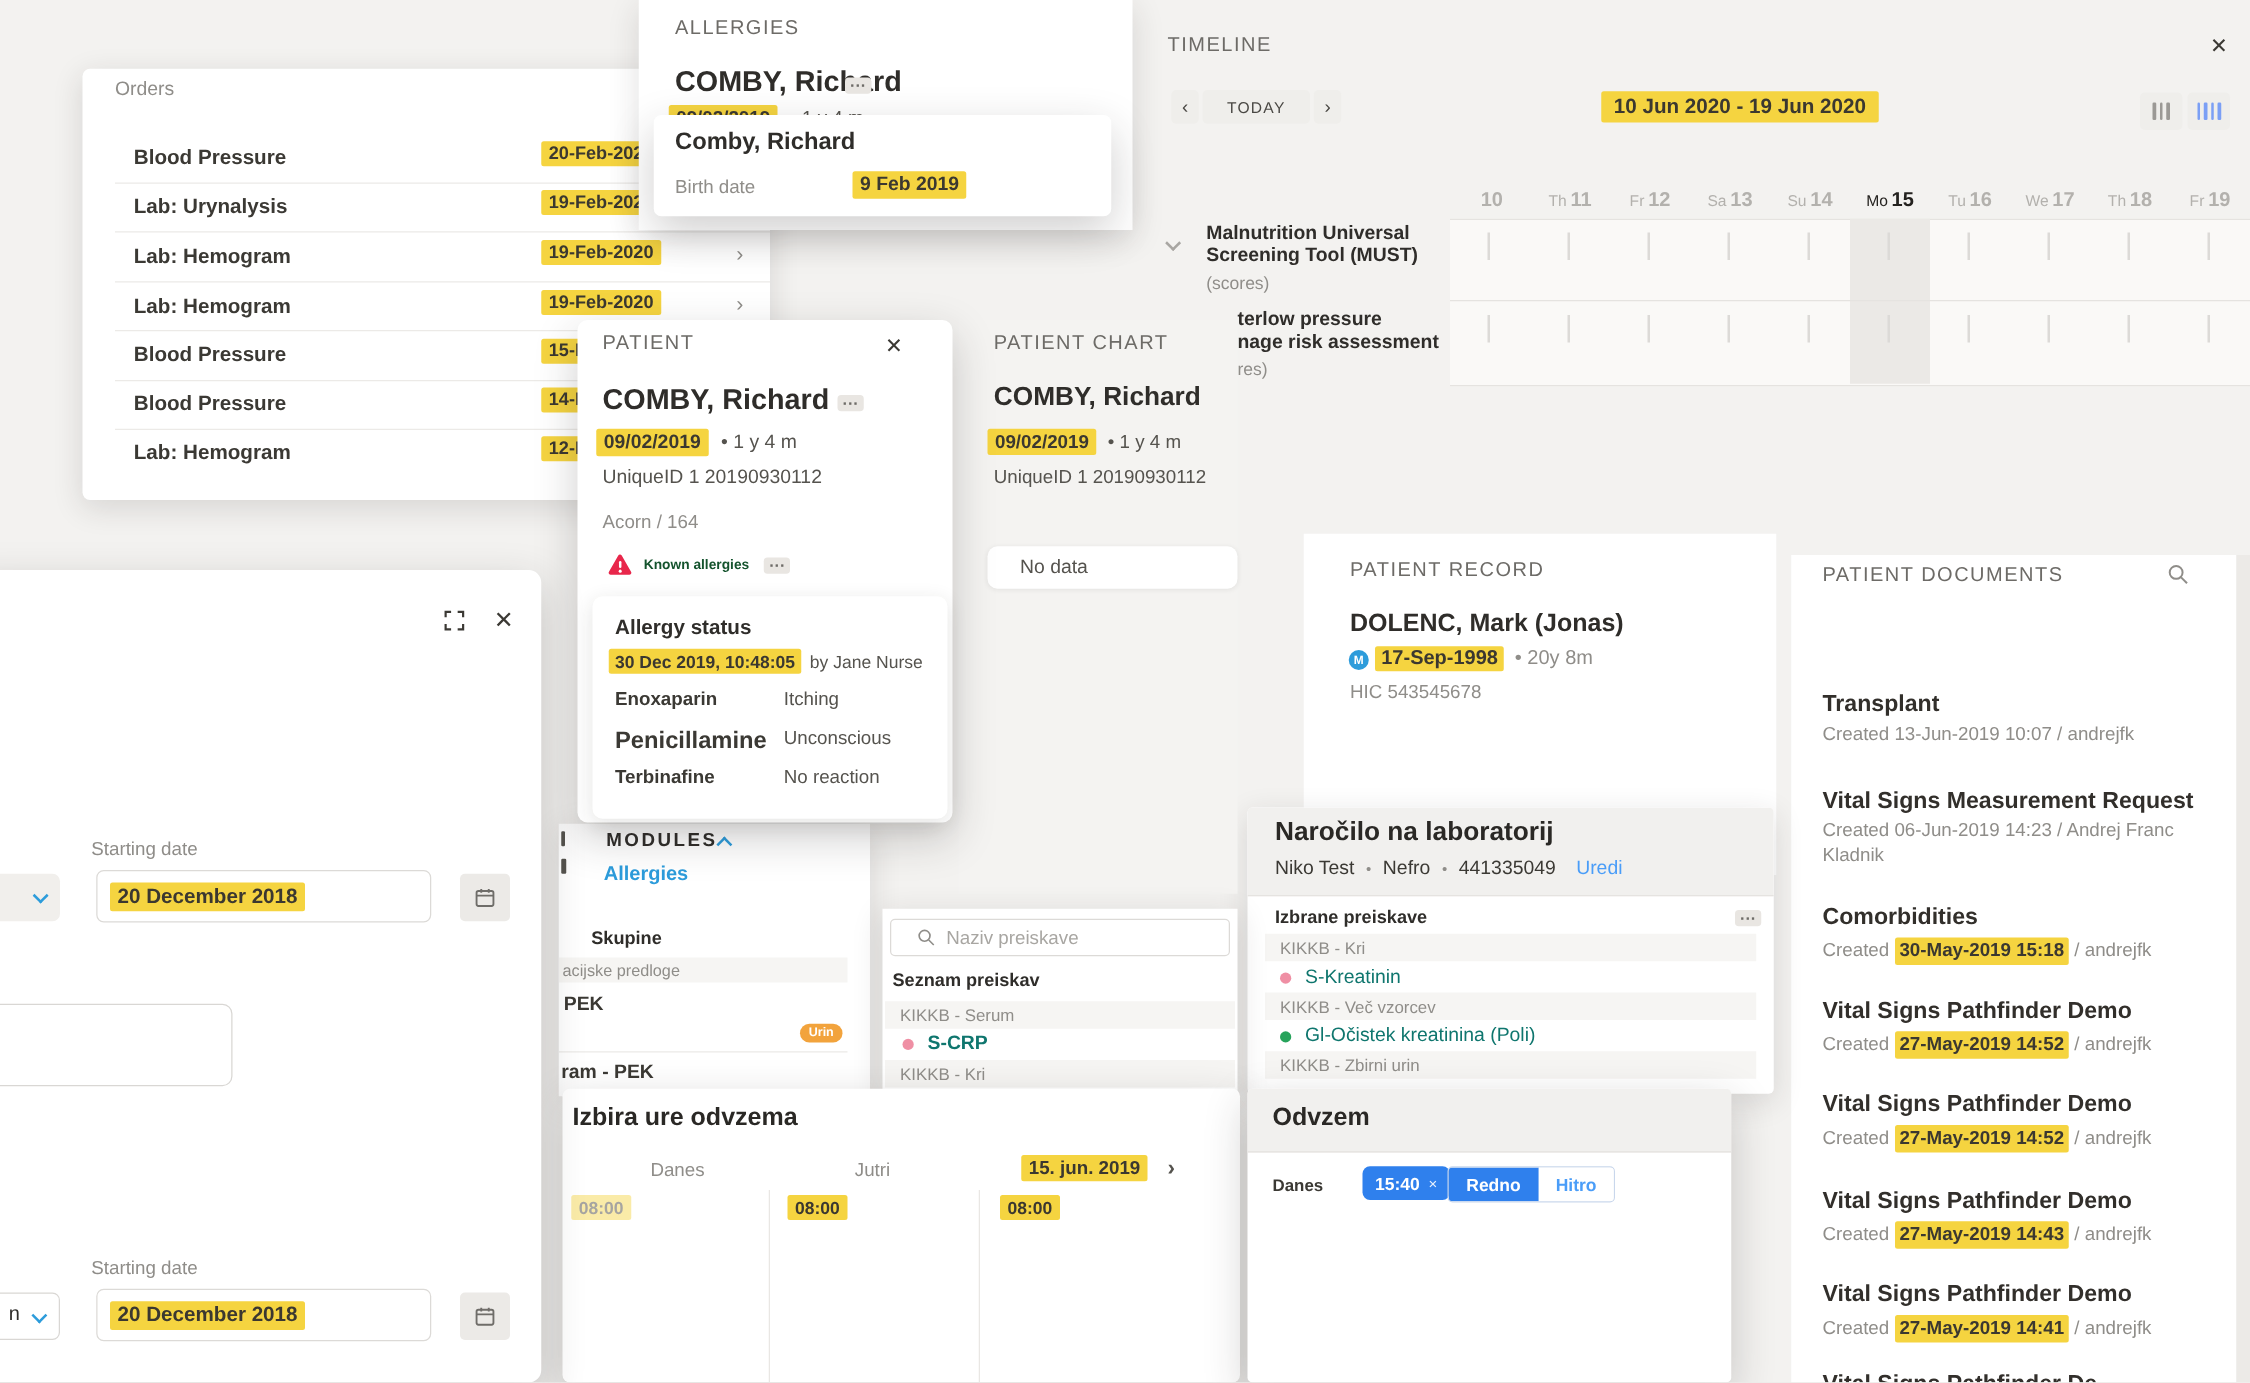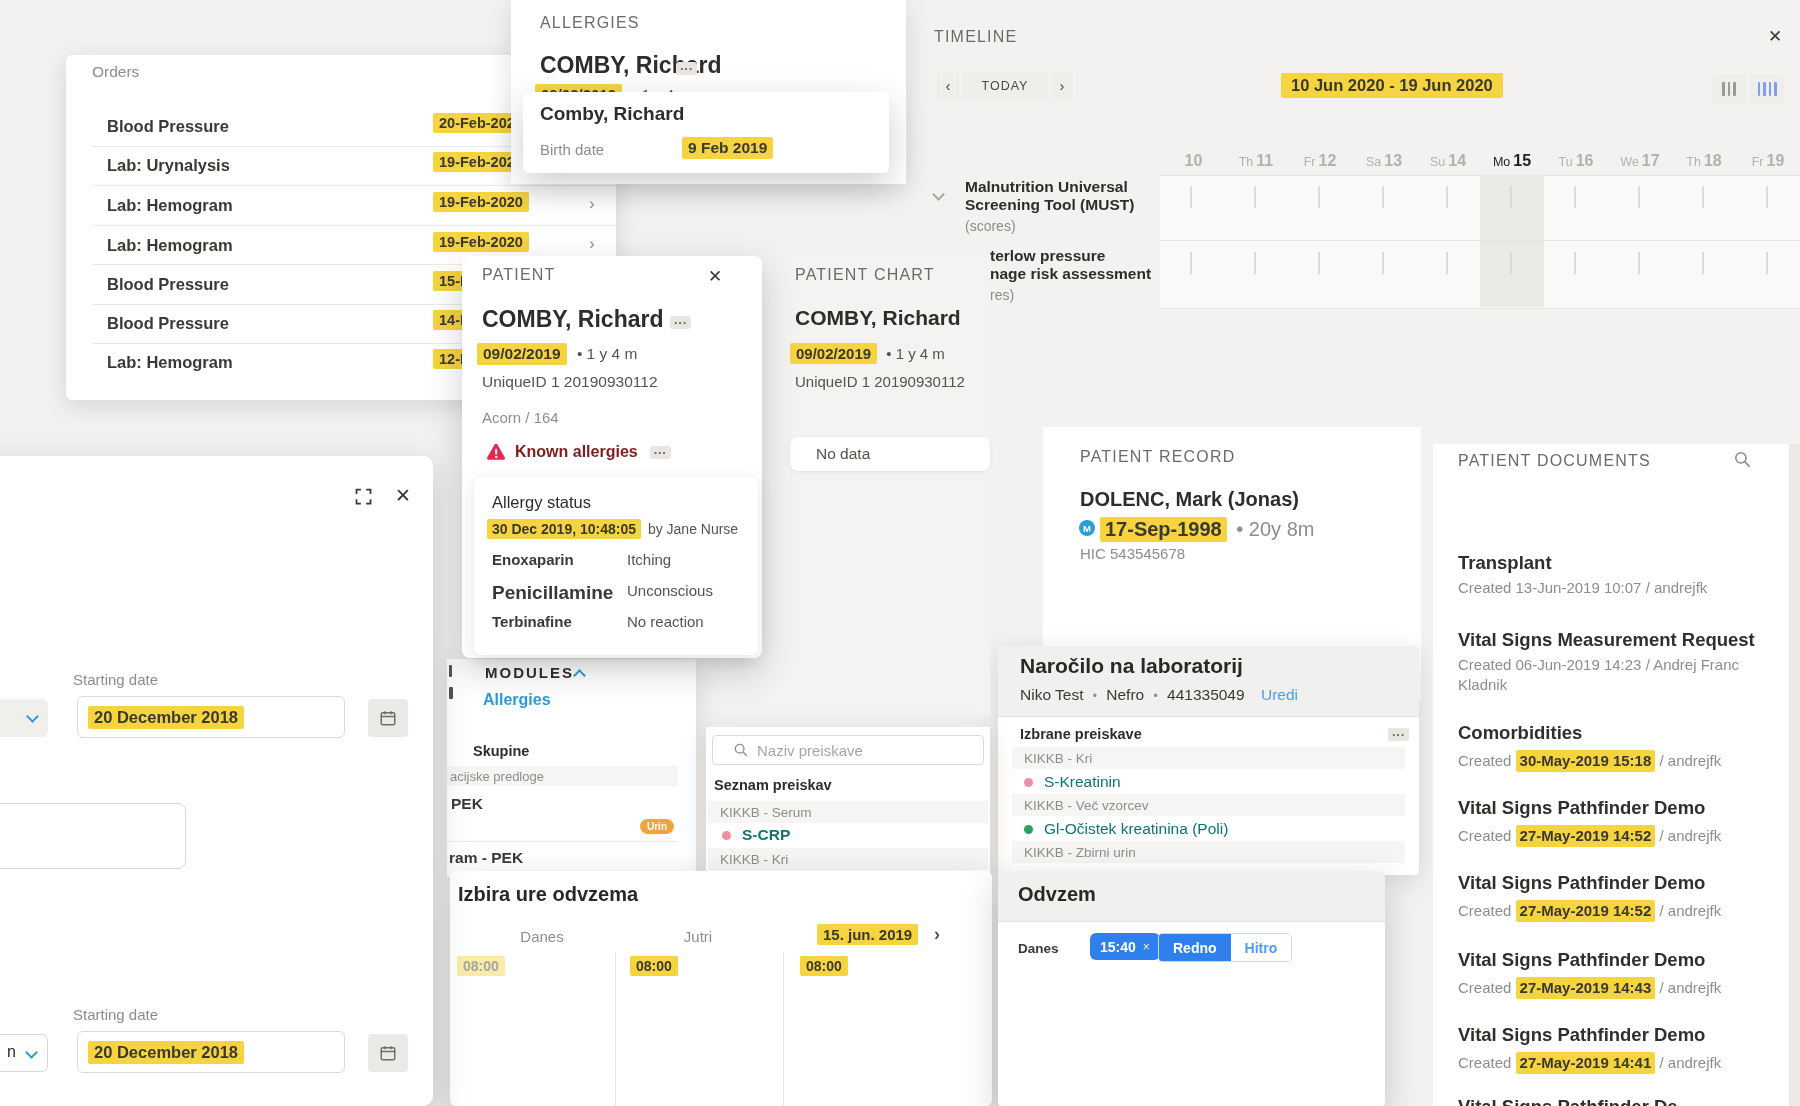--- a/index.html
+++ b/index.html
@@ -179,44 +179,44 @@
       <span class="mid" style="margin-left:6px;">• 1 y 4 m</span>
     </div>
     <div class="abs mid" style="left:20px;top:117px;font-size:15.5px;">UniqueID 1 20190930112</div>
     <div class="abs gray" style="left:20px;top:153px;font-size:15px;">Acorn / 164</div>
     <div class="abs" style="left:24px;top:187px;display:flex;align-items:center;">
       <svg width="20" height="18" viewBox="0 0 24 22">
           <path d="M10.3 1.8 L1.2 17.6 A2 2 0 0 0 2.9 20.6 H21.1 A2 2 0 0 0 22.8 17.6 L13.7 1.8 A2 2 0 0 0 10.3 1.8 Z" fill="#e8274b"></path>
           <rect x="11" y="7" width="2.4" height="7" rx="1.2" fill="#fff"></rect>
           <circle cx="12.2" cy="17" r="1.5" fill="#fff"></circle>
         </svg>
-      <span style="margin-left:9px;font-size:16px;font-weight:700;color:#7f1d1d;">Known allergies</span>
+      <span style="margin-left:9px;font-size:11px;font-weight:700;color:#14532d;">Known allergies</span>
       <span class="menu-badge" style="margin-left:12px;">···</span>
     </div>
 
     <div class="abs" style="left:12px;top:221px;width:284px;height:178px;background:#fff;border-radius:8px;box-shadow:0 4px 16px rgba(40,38,35,.12);">
-      <div class="abs" style="left:18px;top:16px;font-size:16.5px;font-weight:400;color:#2f2d2a;">Allergy status</div>
+      <div class="abs" style="left:18px;top:16px;font-size:16.5px;font-weight:700;color:#2f2d2a;">Allergy status</div>
       <div class="abs" style="left:13px;top:42px;font-size:14px;white-space:nowrap;">
         <span class="chip" style="padding:2px 5px;">30 Dec 2019, 10:48:05</span>
         <span class="mid" style="margin-left:3px;">by Jane Nurse</span>
       </div>
       <div class="abs" style="left:18px;top:74px;font-size:15px;font-weight:700;">Enoxaparin</div>
       <div class="abs mid" style="left:153px;top:74px;font-size:15px;">Itching</div>
       <div class="abs" style="left:18px;top:105px;font-size:19px;font-weight:700;">Penicillamine</div>
       <div class="abs mid" style="left:153px;top:105px;font-size:15px;">Unconscious</div>
       <div class="abs" style="left:18px;top:136px;font-size:15px;font-weight:700;">Terbinafine</div>
       <div class="abs mid" style="left:153px;top:136px;font-size:15px;">No reaction</div>
     </div>
   </div>
 
   <div class="panel" style="left:1043px;top:427px;width:378px;height:273px;z-index:1;">
     <div class="abs sec-title" style="left:37px;top:21px;">PATIENT RECORD</div>
     <div class="abs name" style="left:37px;top:61px;font-size:20px;">DOLENC, Mark (Jonas)</div>
     <div class="abs" style="left:36px;top:93px;width:16px;height:16px;border-radius:50%;background:#2d9cdb;color:#fff;font-size:9.5px;font-weight:700;display:flex;align-items:center;justify-content:center;">M</div>
-    <div class="abs" style="left:57px;top:90px;font-size:20px;">
+    <div class="abs" style="left:57px;top:90px;font-size:16px;">
       <span class="chip" style="padding:1px 5px;">17-Sep-1998</span>
       <span class="gray" style="margin-left:4px;">• 20y 8m</span>
     </div>
     <div class="abs gray" style="left:37px;top:118px;font-size:15px;">HIC 543545678</div>
   </div>
 
   <div class="panel" style="left:1433px;top:444px;width:367px;height:662px;z-index:1;overflow:hidden;">
     <div class="abs sec-title" style="left:25px;top:8px;">PATIENT DOCUMENTS</div>
     <svg class="abs" style="left:300px;top:6px;" width="19" height="19" viewBox="0 0 24 24" fill="none" stroke="#8f8d89" stroke-width="2">
         <circle cx="10" cy="10" r="6.5"></circle>

